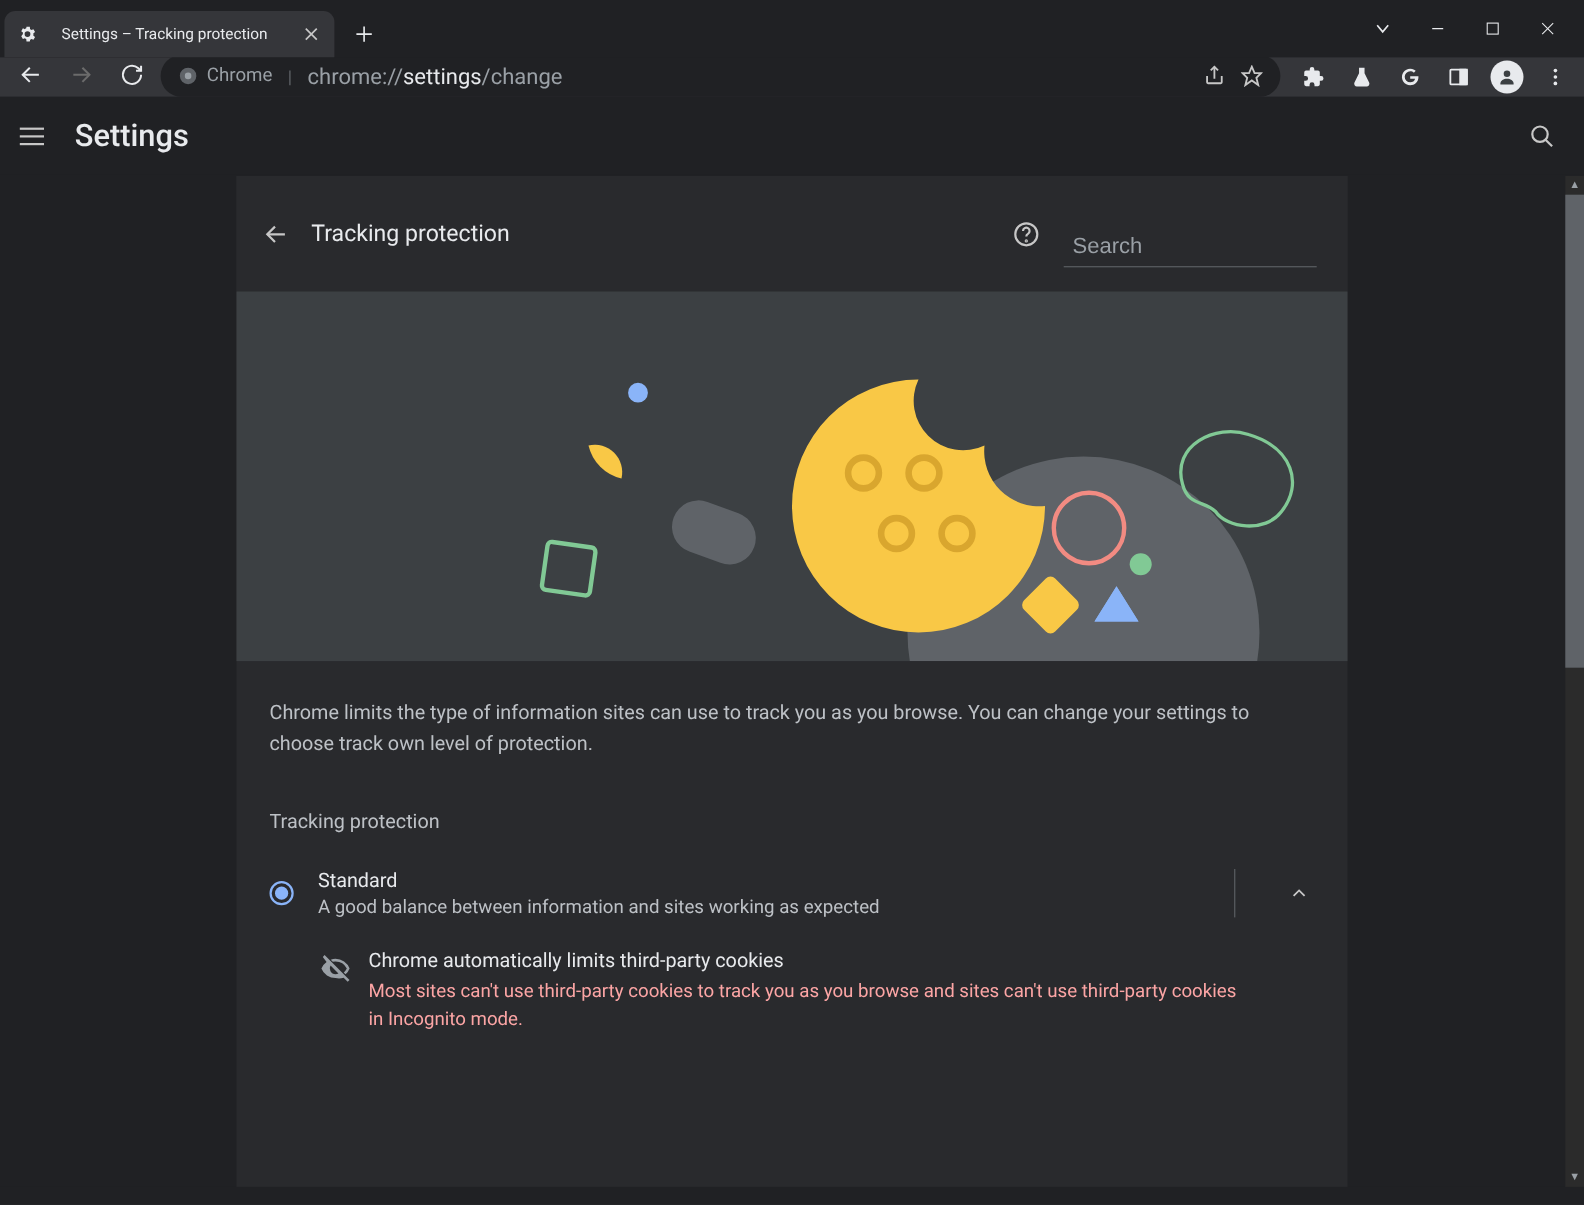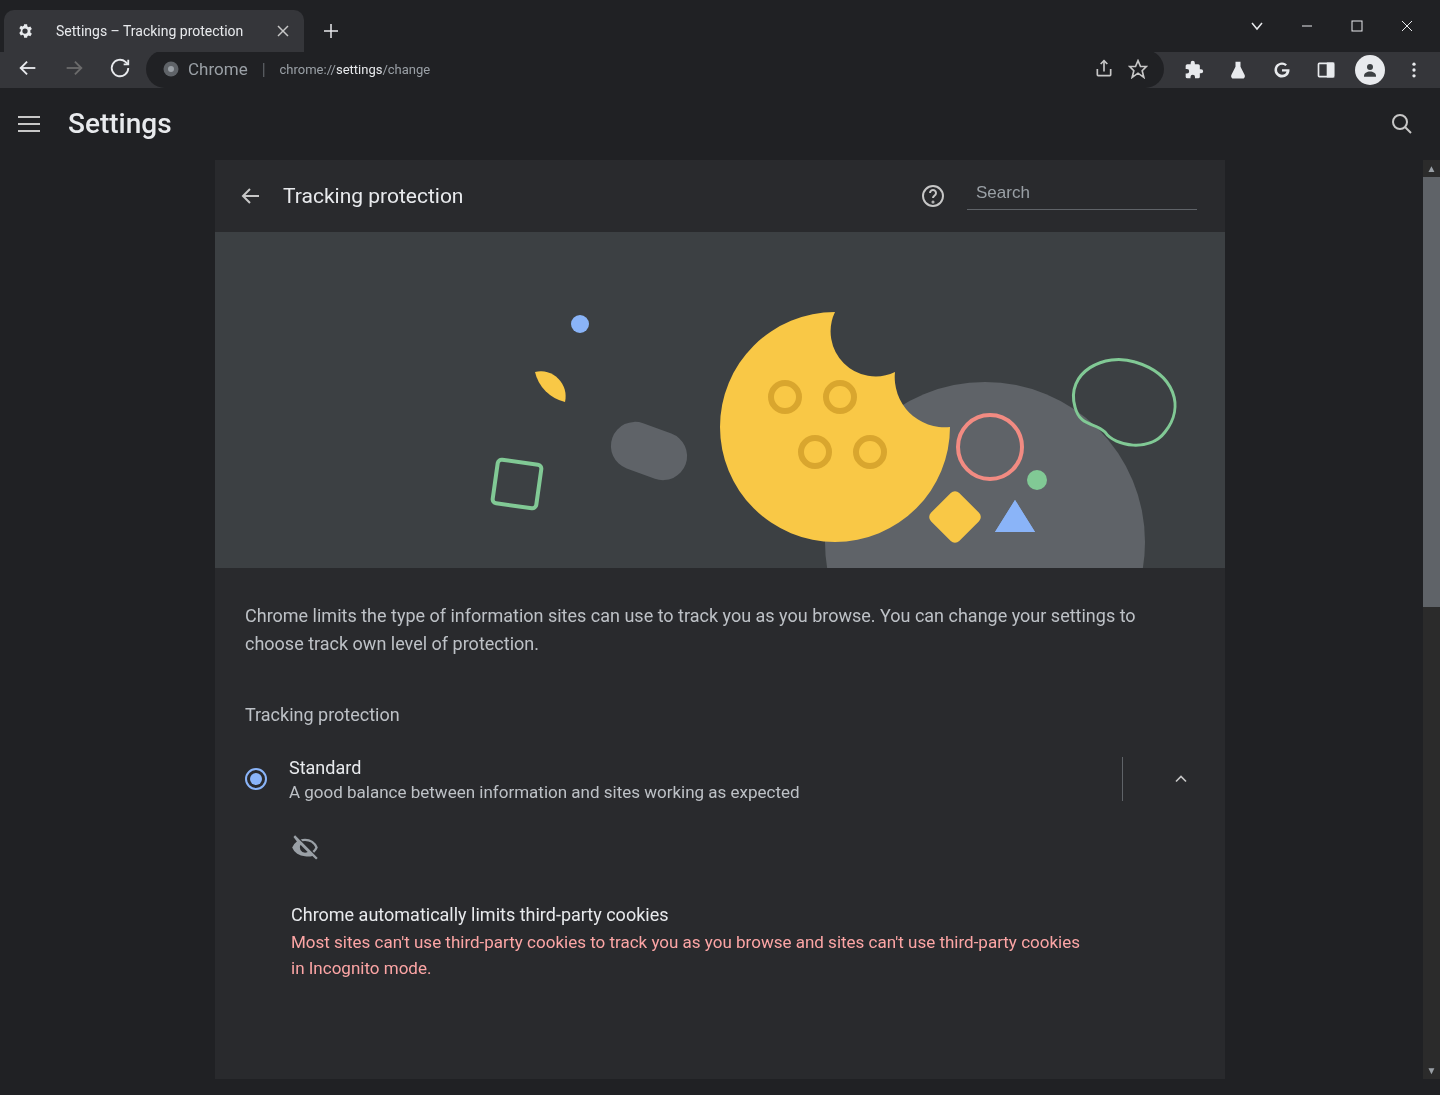--- a/index.html
+++ b/index.html
@@ -92,21 +92,21 @@
   .omnibox .chrome-badge {
     display:flex; align-items:center; gap:8px;
     color:#9aa0a6;
   }
   .omnibox .divider {
     color:#5f6368;
     padding:0 4px;
   }
   .omnibox .url {
     color:#9aa0a6;
-    font-size:13px;
+    font-size:20px;
     display:flex;
   }
   .omnibox .url .bold { color:#e8eaed; }
   .omnibox-actions {
     margin-left:auto;
     display:flex; gap:14px;
     color:#c7c7c7;
   }
   .toolbar-icons {
     display:flex; gap:8px; align-items:center;
@@ -205,22 +205,23 @@
     color:#c7c7c7; cursor:pointer;
   }
   .search-field {
     display:flex; align-items:center; gap:8px;
     border-bottom:1px solid #5f6368;
     padding-bottom:6px;
     width:230px;
   }
   .search-field input {
     background:transparent; border:none; outline:none;
-    color:#fde047; font-size:17px;
+    color:#fde047; font-size:20px;
     flex:1;
+    margin-top:31px;
   }
   .search-field input::placeholder { color:#9aa0a6; }
 
   .banner {
     height: 336px;
     background:#3c4043;
     position:relative;
     overflow:hidden;
   }
 
@@ -260,22 +261,21 @@
   }
   .expand-icon {
     color:#c7c7c7; cursor:pointer;
     width:28px; height:28px;
     display:flex; align-items:center; justify-content:center;
   }
 
   .detail-row {
     display:flex;
     padding: 8px 30px 18px 76px;
-    gap:42px;
-    flex-direction:column;
+    gap:16px;
   }
   .detail-icon {
     margin-top:4px;
     color:#9aa0a6;
   }
   .detail-text { flex:1; max-width:790px; }
   .detail-title { font-size:18px; color:#e8eaed; }
   .detail-sub { font-size:17px; color:#fca5a5; margin-top:4px; line-height:1.55; }
 
   svg { display:block; }

